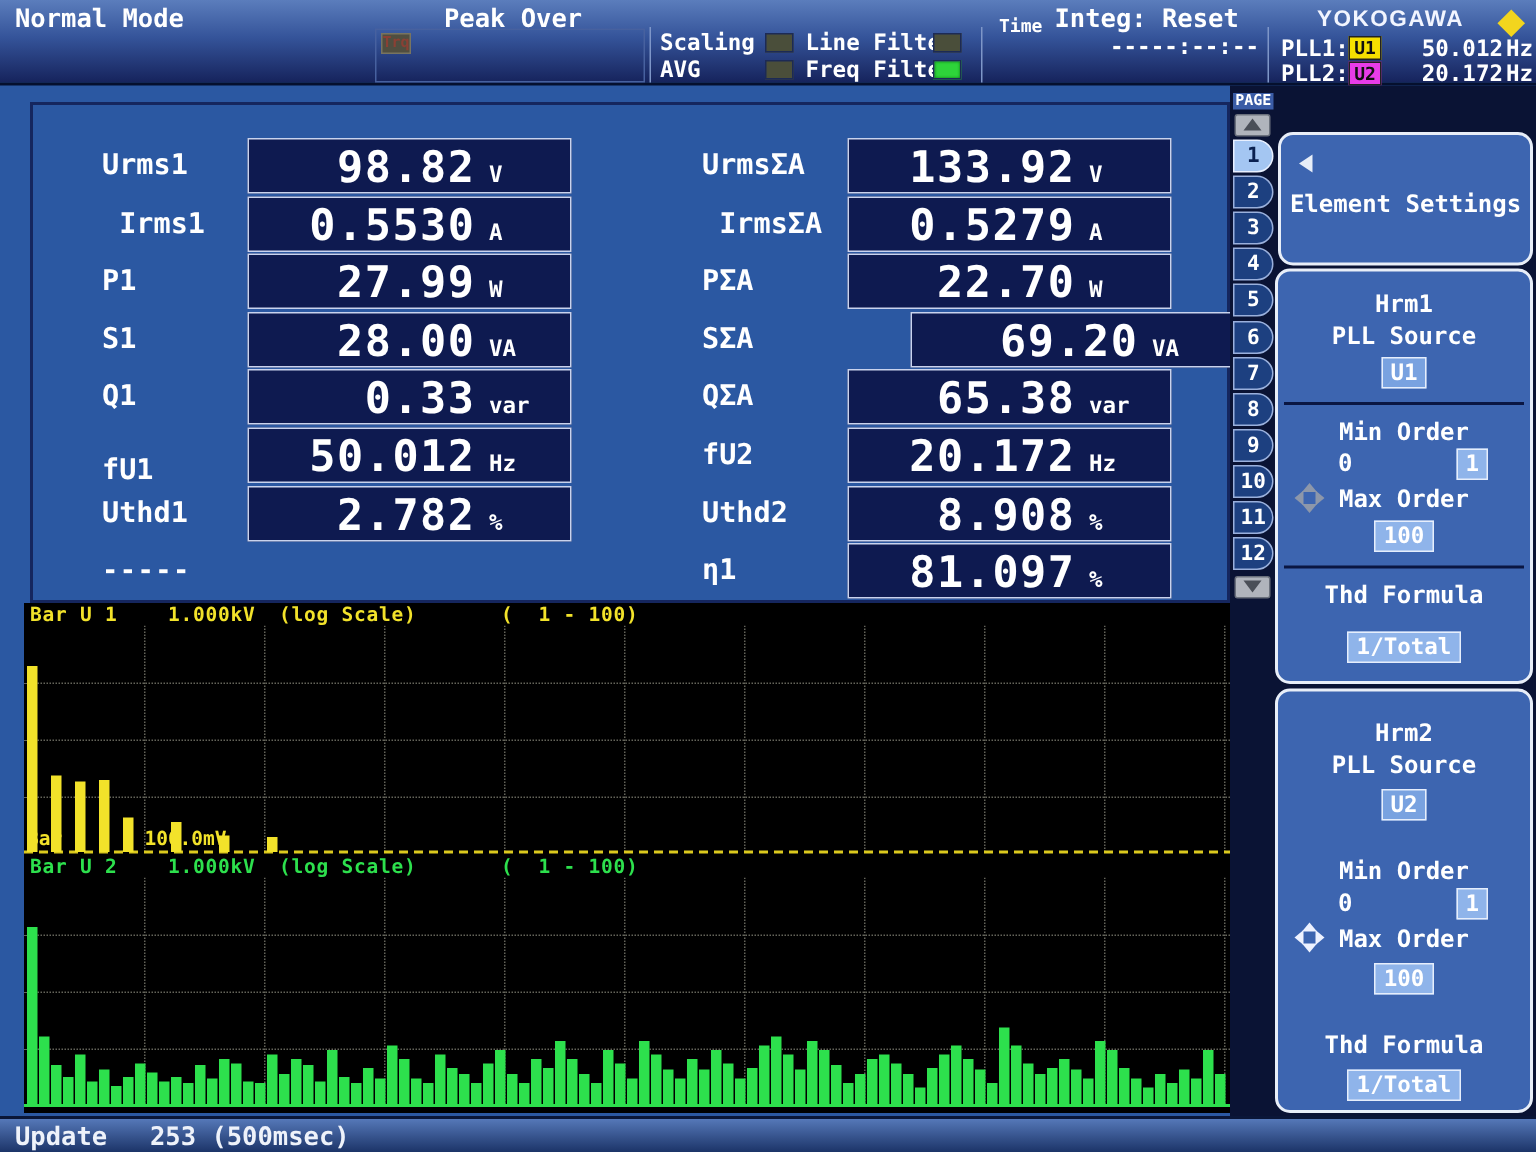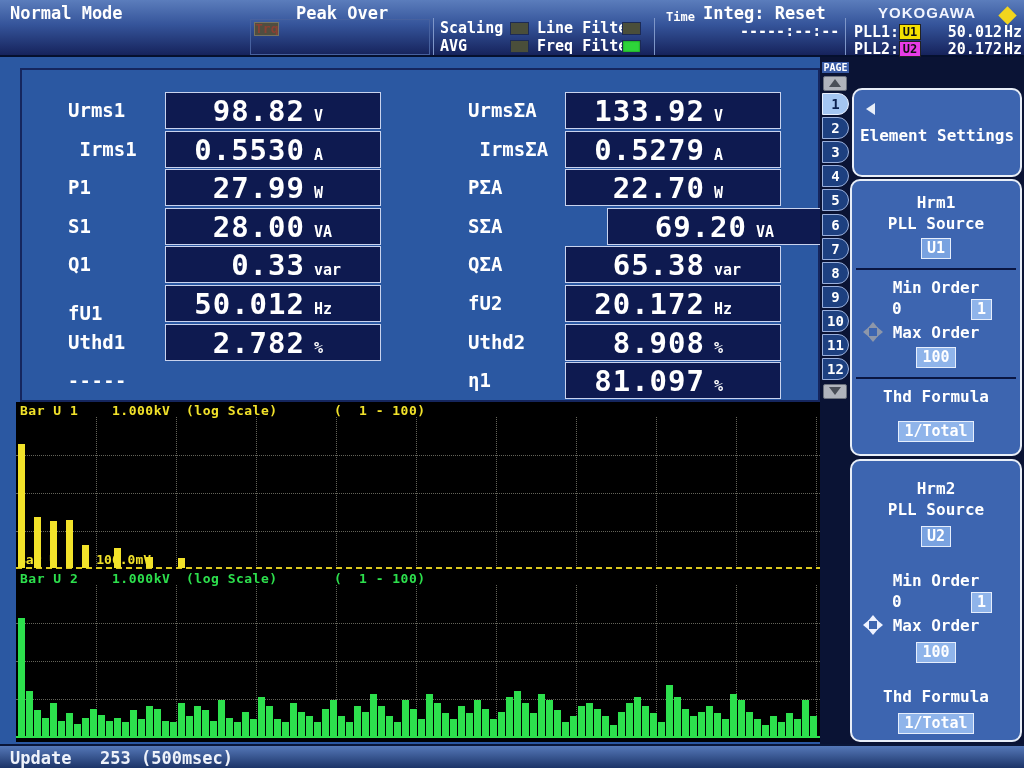--- a/index.html
+++ b/index.html
@@ -8,42 +8,42 @@
 
   
   #header{position:absolute;left:0;top:0;width:1024px;height:55px;
     background:linear-gradient(180deg,#5b7dbc 0%,#35549a 45%,#16235c 100%);
     border-bottom:2px solid #05102e;}
   #header span{position:absolute;white-space:pre;}
   #mode{left:10px;top:3px;font-size:17px;font-weight:700;}
   #po-title{left:296px;top:3px;font-size:17px;font-weight:700;}
   #po-box{position:absolute;left:250px;top:19px;width:178px;height:34px;border:1px solid #47619f;}
   #po-grid{position:absolute;left:254px;top:22px;display:grid;grid-template-columns:repeat(7,23px);grid-auto-rows:14px;gap:2px 1px;}
-  .po-cell{background:#504e40;border:1px solid #787460;color:#8a4034;font-size:13px;font-weight:700;
+  .po-cell{background:#504e40;border:1px solid #787460;color:#8a4034;font-size:10px;font-weight:700;
     text-align:center;line-height:12px;overflow:hidden;}
   .hdiv{position:absolute;top:18px;height:37px;width:1px;background:#7e96c8;}
   .hlab{position:absolute;font-size:15px;font-weight:700;white-space:pre;}
   .ibox{position:absolute;width:17px;height:11px;border:1px solid #1c2a55;}
   .ibox.off{background:#4a4e3a;}
   .ibox.on{background:#2ed43a;box-shadow:inset 0 0 2px #0a6b12;}
   #time-label{left:666px;top:10px;font-size:12px;font-weight:700;}
   #time-value{left:740px;top:22px;font-size:15px;font-weight:700;}
   #integ{left:703px;top:3px;font-size:17px;font-weight:700;}
   #brand{left:878px;top:4px;font-family:"Liberation Sans",sans-serif;font-size:15px;font-weight:700;letter-spacing:1px;color:#f2f5ff;}
   #brand-diamond{position:absolute;left:1001px;top:9px;width:13px;height:13px;background:#f2d51e;transform:rotate(45deg);}
   .plllab{font-size:15px;font-weight:700;}
   .pllbadge{position:absolute;width:20px;height:14px;color:#101010;font-size:12px;font-weight:700;
     text-align:center;line-height:14px;border:1px solid #222;}
   .pllval{font-size:15px;font-weight:700;width:80px;text-align:right;display:inline-block;}
 
   
   #meas-panel{position:absolute;left:20px;top:68px;width:800px;height:334px;border:2px solid #15265e;box-sizing:border-box;}
   .mlab{position:absolute;font-size:19px;font-weight:700;white-space:pre;}
   .mbox{position:absolute;width:216px;height:37px;background:#0e1a50;border:1px solid #c9d3ee;
-    box-sizing:border-box;display:flex;align-items:baseline;padding:2px 20px 0 6px;}
+    box-sizing:border-box;display:flex;align-items:baseline;padding:2px 8px 0 6px;}
   .mval{flex:1;text-align:right;font-size:29px;font-weight:700;line-height:32px;letter-spacing:1px;}
   .munit{width:46px;padding-left:9px;font-size:15px;font-weight:700;text-align:left;}
   #meas-footer{position:absolute;left:46px;top:300px;font-size:18px;font-weight:700;letter-spacing:1px;}
 
   
   #charts{position:absolute;left:16px;top:402px;width:806px;height:340px;background:#000;}
   .chart{position:absolute;left:0;width:806px;}
   #chart1{top:0;height:168px;}
   #chart2{top:168px;height:172px;}
   .chd{position:absolute;top:1px;font-size:13px;font-weight:700;letter-spacing:.5px;white-space:pre;}

